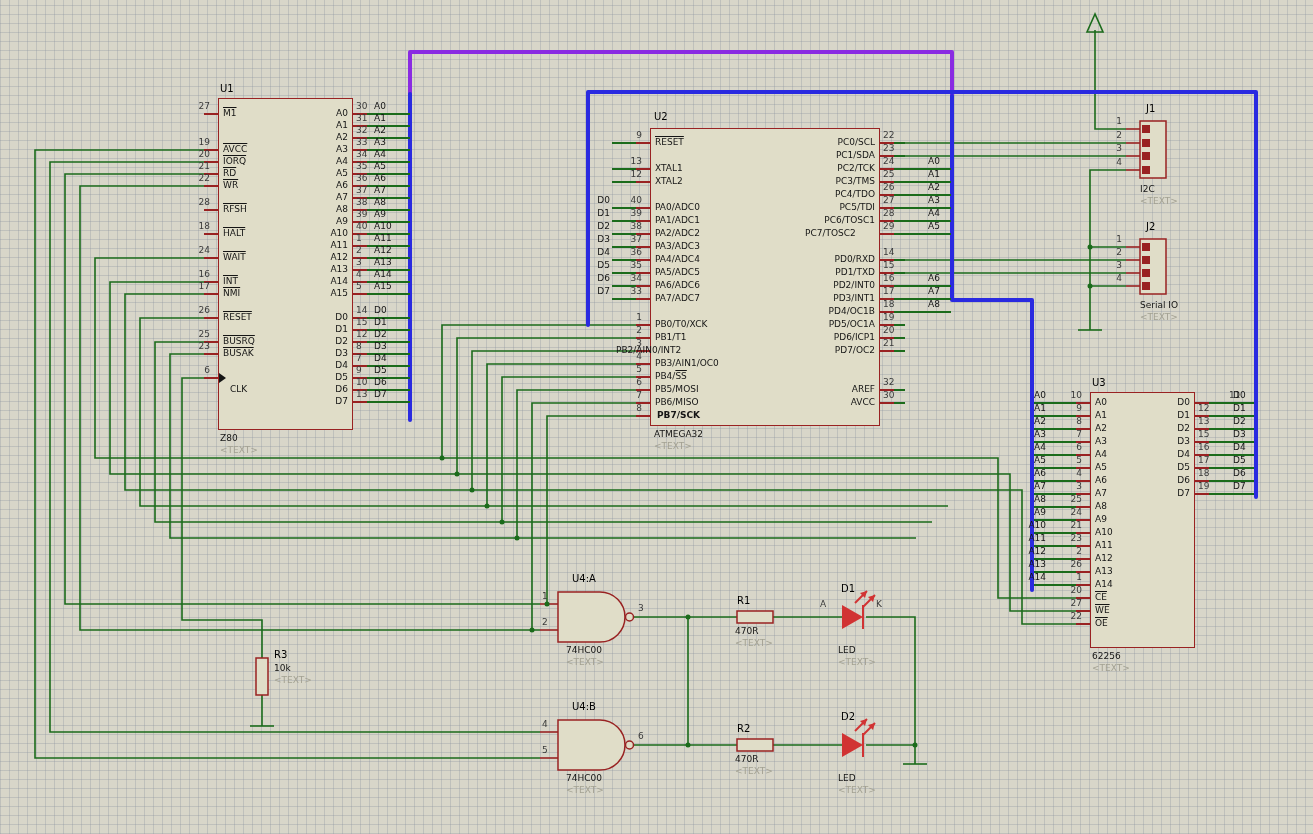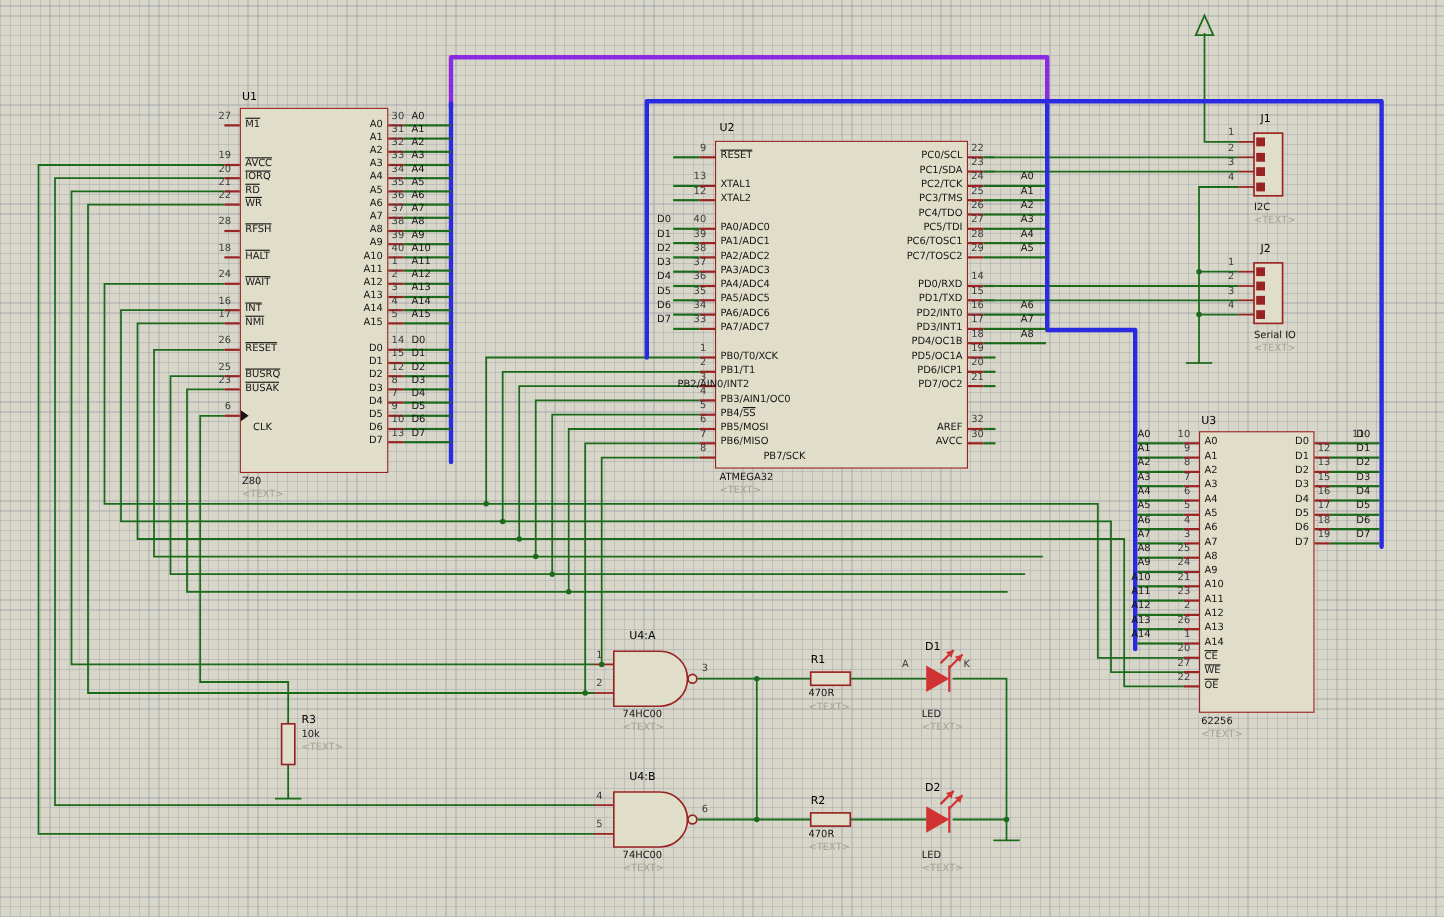--- a/index.html
+++ b/index.html
@@ -412,21 +412,21 @@
       <div class="num" style="left: 616px; top: 365px; width: 26px; text-align: right;">5</div>
       <div class="pname" style="left: 655px; top: 372px;">PB4/<span class="bar">SS</span></div>
       <div class="stub" style="left: 636px; top: 389px; width: 14px;"></div>
       <div class="num" style="left: 616px; top: 378px; width: 26px; text-align: right;">6</div>
       <div class="pname" style="left: 655px; top: 385px;">PB5/MOSI</div>
       <div class="stub" style="left: 636px; top: 402px; width: 14px;"></div>
       <div class="num" style="left: 616px; top: 391px; width: 26px; text-align: right;">7</div>
       <div class="pname" style="left: 655px; top: 398px;">PB6/MISO</div>
       <div class="stub" style="left: 636px; top: 415px; width: 14px;"></div>
       <div class="num" style="left: 616px; top: 404px; width: 26px; text-align: right;">8</div>
-      <div class="pname" style="left: 694px; top: 411px;">PB7/SCK</div>
+      <div class="pname" style="left: 657px; top: 411px; font-weight: bold;">PB7/SCK</div>
       <div class="stub" style="left: 880px; top: 142px; width: 14px;"></div>
       <div class="wire" style="left: 894px; top: 142px; width: 11px;"></div>
       <div class="num" style="left: 883px; top: 131px;">22</div>
       <div class="pname" style="left: 805px; top: 138px; width: 70px; text-align: right;">PC0/SCL</div>
       <div class="stub" style="left: 880px; top: 155px; width: 14px;"></div>
       <div class="wire" style="left: 894px; top: 155px; width: 11px;"></div>
       <div class="num" style="left: 883px; top: 144px;">23</div>
       <div class="pname" style="left: 805px; top: 151px; width: 70px; text-align: right;">PC1/SDA</div>
       <div class="stub" style="left: 880px; top: 168px; width: 14px;"></div>
       <div class="wire" style="left: 894px; top: 168px; width: 57px;"></div>
@@ -449,21 +449,21 @@
       <div class="pname" style="left: 805px; top: 203px; width: 70px; text-align: right;">PC5/TDI</div>
       <div class="netl" style="left: 928px; top: 196px;">A3</div>
       <div class="stub" style="left: 880px; top: 220px; width: 14px;"></div>
       <div class="wire" style="left: 894px; top: 220px; width: 57px;"></div>
       <div class="num" style="left: 883px; top: 209px;">28</div>
       <div class="pname" style="left: 805px; top: 216px; width: 70px; text-align: right;">PC6/TOSC1</div>
       <div class="netl" style="left: 928px; top: 209px;">A4</div>
       <div class="stub" style="left: 880px; top: 233px; width: 14px;"></div>
       <div class="wire" style="left: 894px; top: 233px; width: 57px;"></div>
       <div class="num" style="left: 883px; top: 222px;">29</div>
-      <div class="pname" style="left: 805px; top: 229px; width: 70px; text-align: right;">PC7/TOSC2</div>
+      <div class="pname" style="left: 805px; top: 229px; width: 70px; ">PC7/TOSC2</div>
       <div class="netl" style="left: 928px; top: 222px;">A5</div>
       <div class="stub" style="left: 880px; top: 259px; width: 14px;"></div>
       <div class="wire" style="left: 894px; top: 259px; width: 11px;"></div>
       <div class="num" style="left: 883px; top: 248px;">14</div>
       <div class="pname" style="left: 805px; top: 255px; width: 70px; text-align: right;">PD0/RXD</div>
       <div class="stub" style="left: 880px; top: 272px; width: 14px;"></div>
       <div class="wire" style="left: 894px; top: 272px; width: 11px;"></div>
       <div class="num" style="left: 883px; top: 261px;">15</div>
       <div class="pname" style="left: 805px; top: 268px; width: 70px; text-align: right;">PD1/TXD</div>
       <div class="stub" style="left: 880px; top: 285px; width: 14px;"></div>

